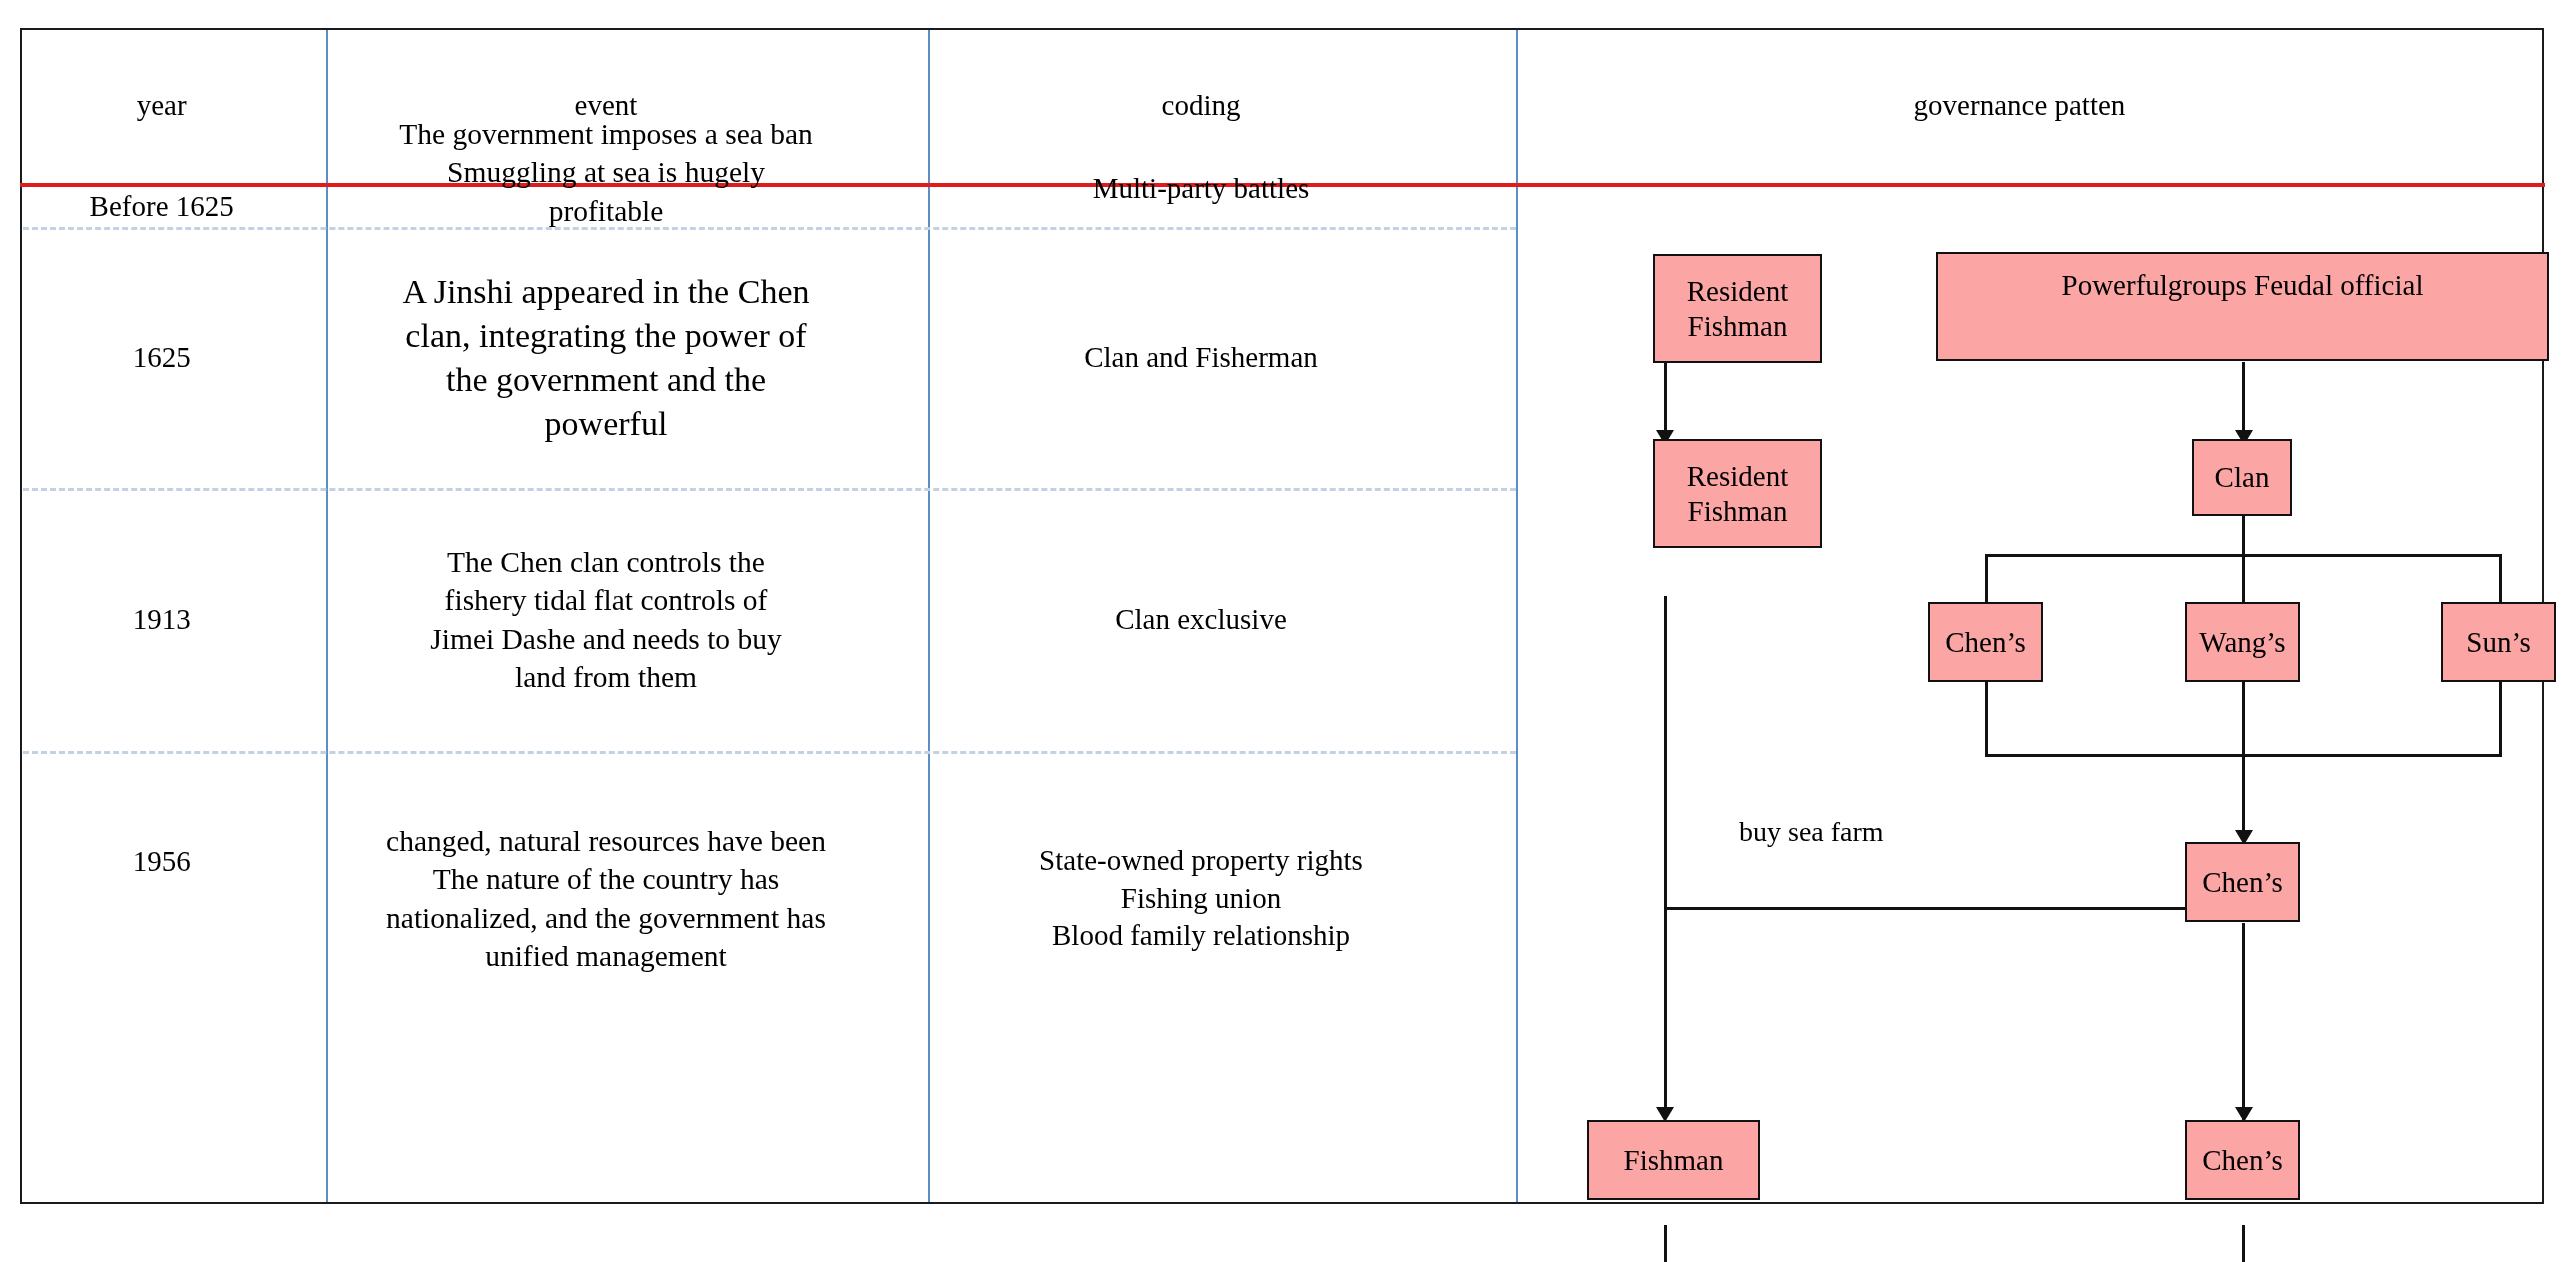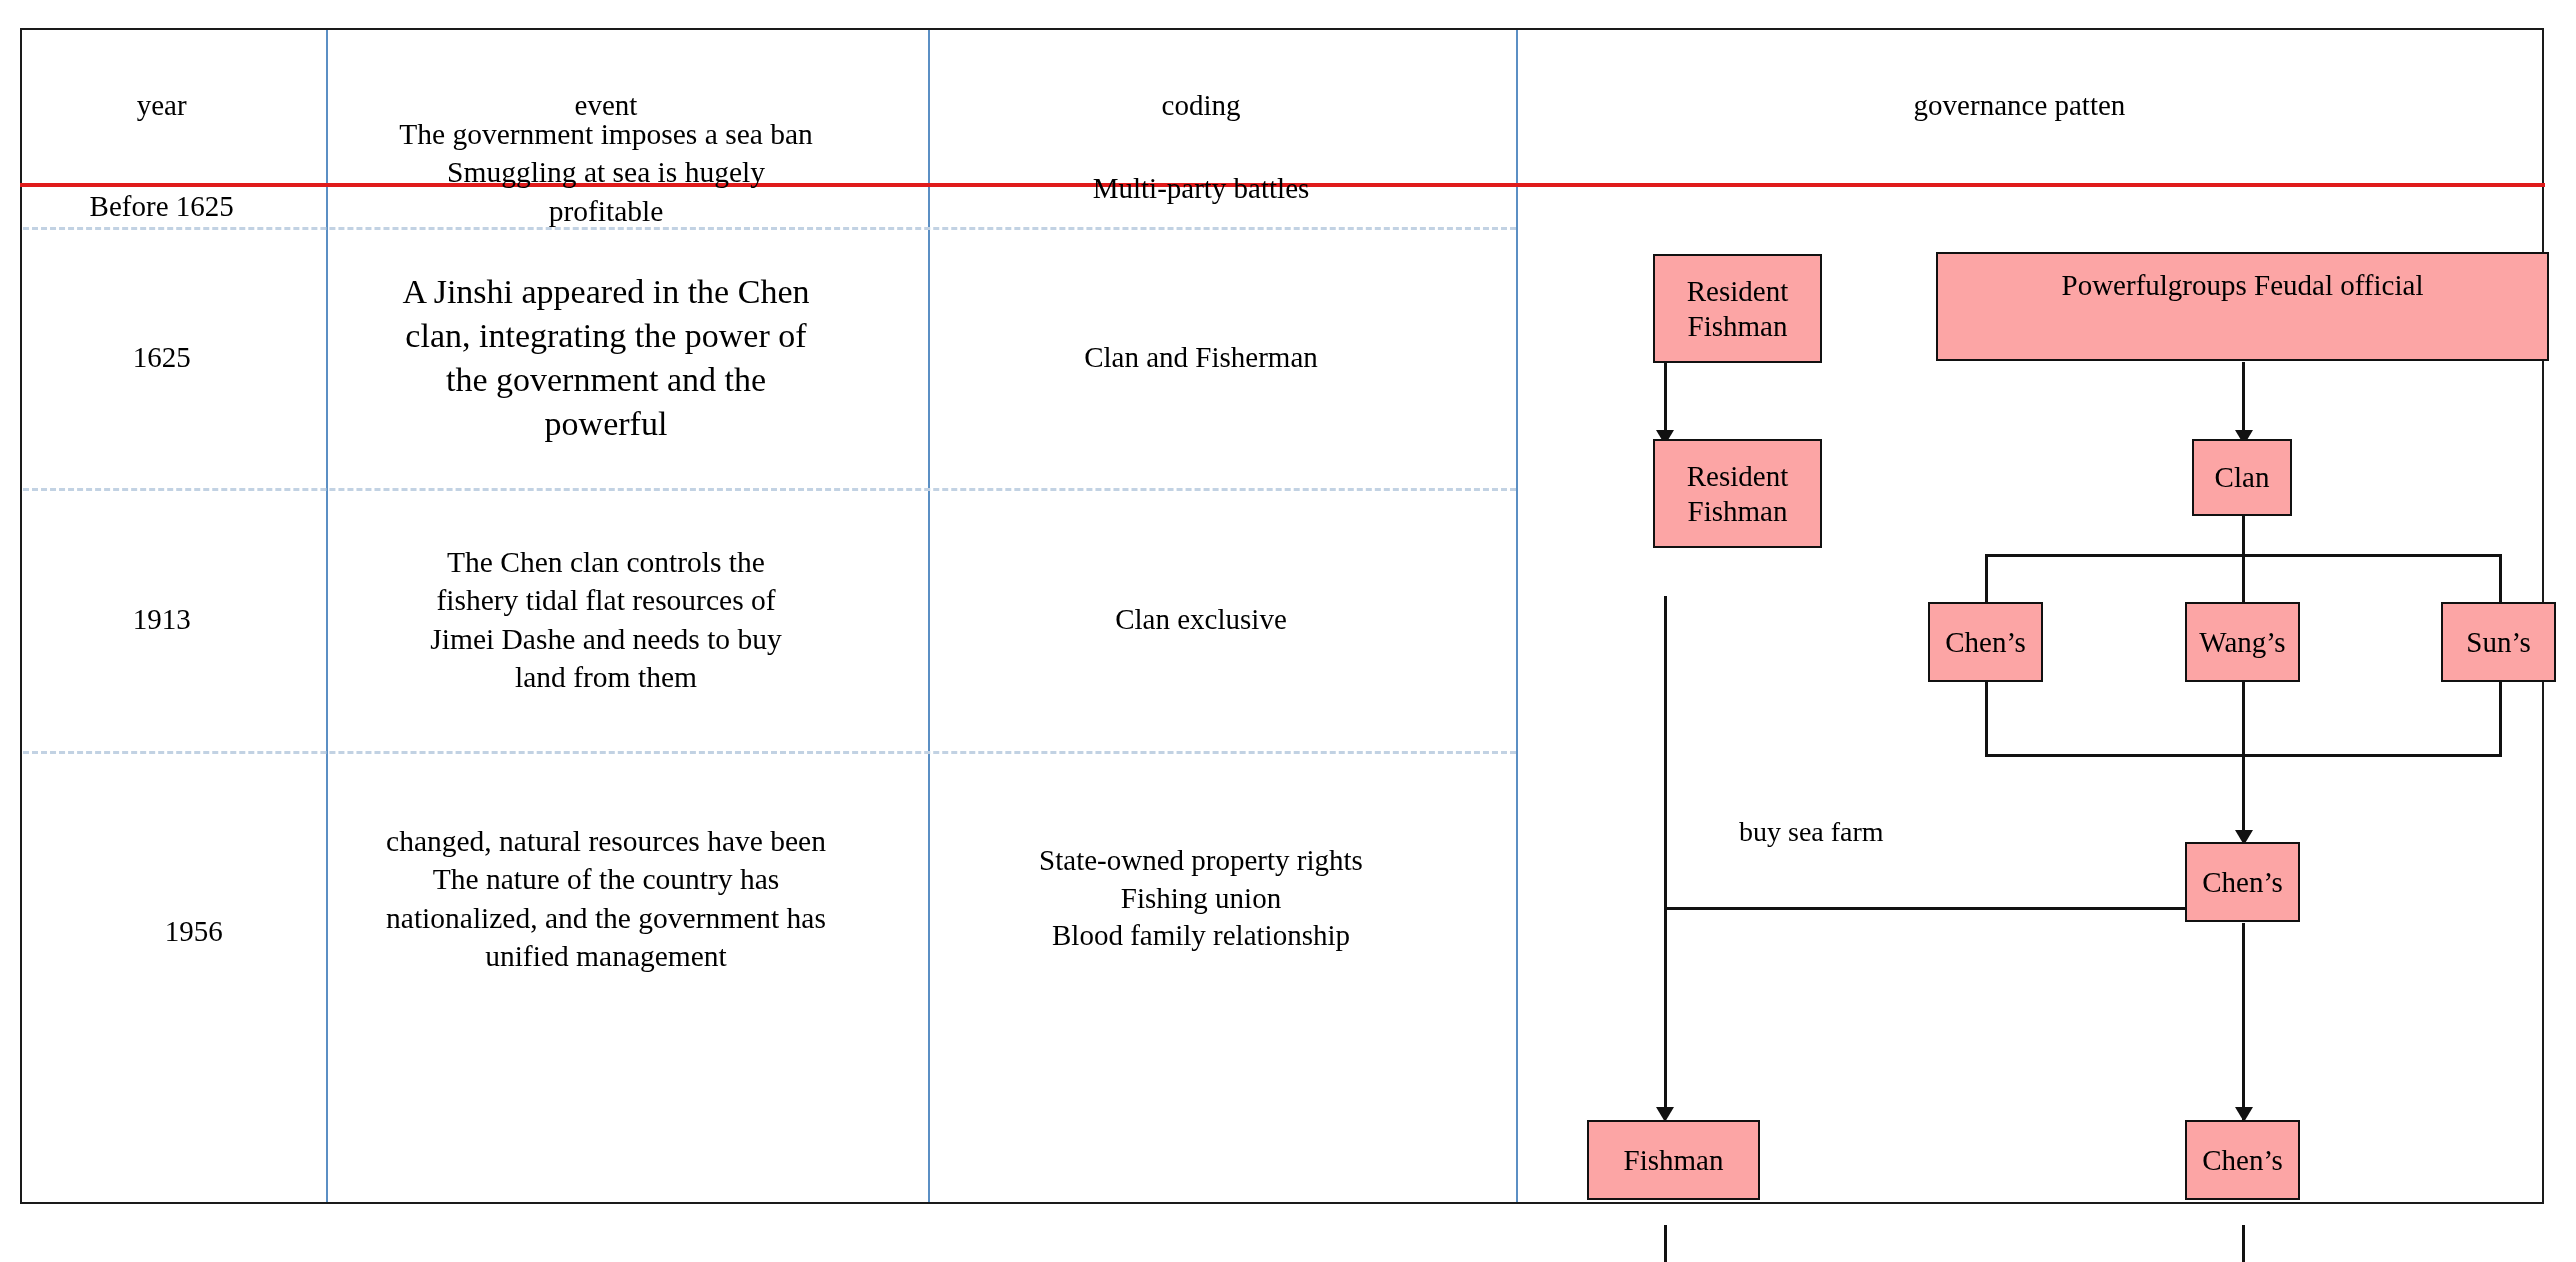--- a/index.html
+++ b/index.html
@@ -141,32 +141,32 @@
       <div>Clan and Fisherman</div>
     </div>
   </div>
 
   <div class="cell col-year r3">
     <span class="txt yr">1913</span>
   </div>
   <div class="cell col-event r3">
     <div class="txt ev">
       <div>The Chen clan controls the</div>
-      <div>fishery tidal flat resources of</div>
+      <div>fishery tidal flat controls of</div>
       <div>Jimei Dashe and needs to buy</div>
       <div>land from them</div>
     </div>
   </div>
   <div class="cell col-coding r3">
     <div class="txt cd">
       <div>Clan exclusive</div>
     </div>
   </div>
 
-  <div class="cell col-year" style="top:784px;height:295px;margin-left:32px;">
+  <div class="cell col-year" style="top:714px;height:295px;">
     <span class="txt yr">1956</span>
   </div>
   <div class="cell col-event" style="top:751px;height:295px;">
     <div class="txt ev">
       <div>changed, natural resources have been</div>
       <div>The nature of the country has</div>
       <div>nationalized, and the government has</div>
       <div>unified management</div>
     </div>
   </div>

